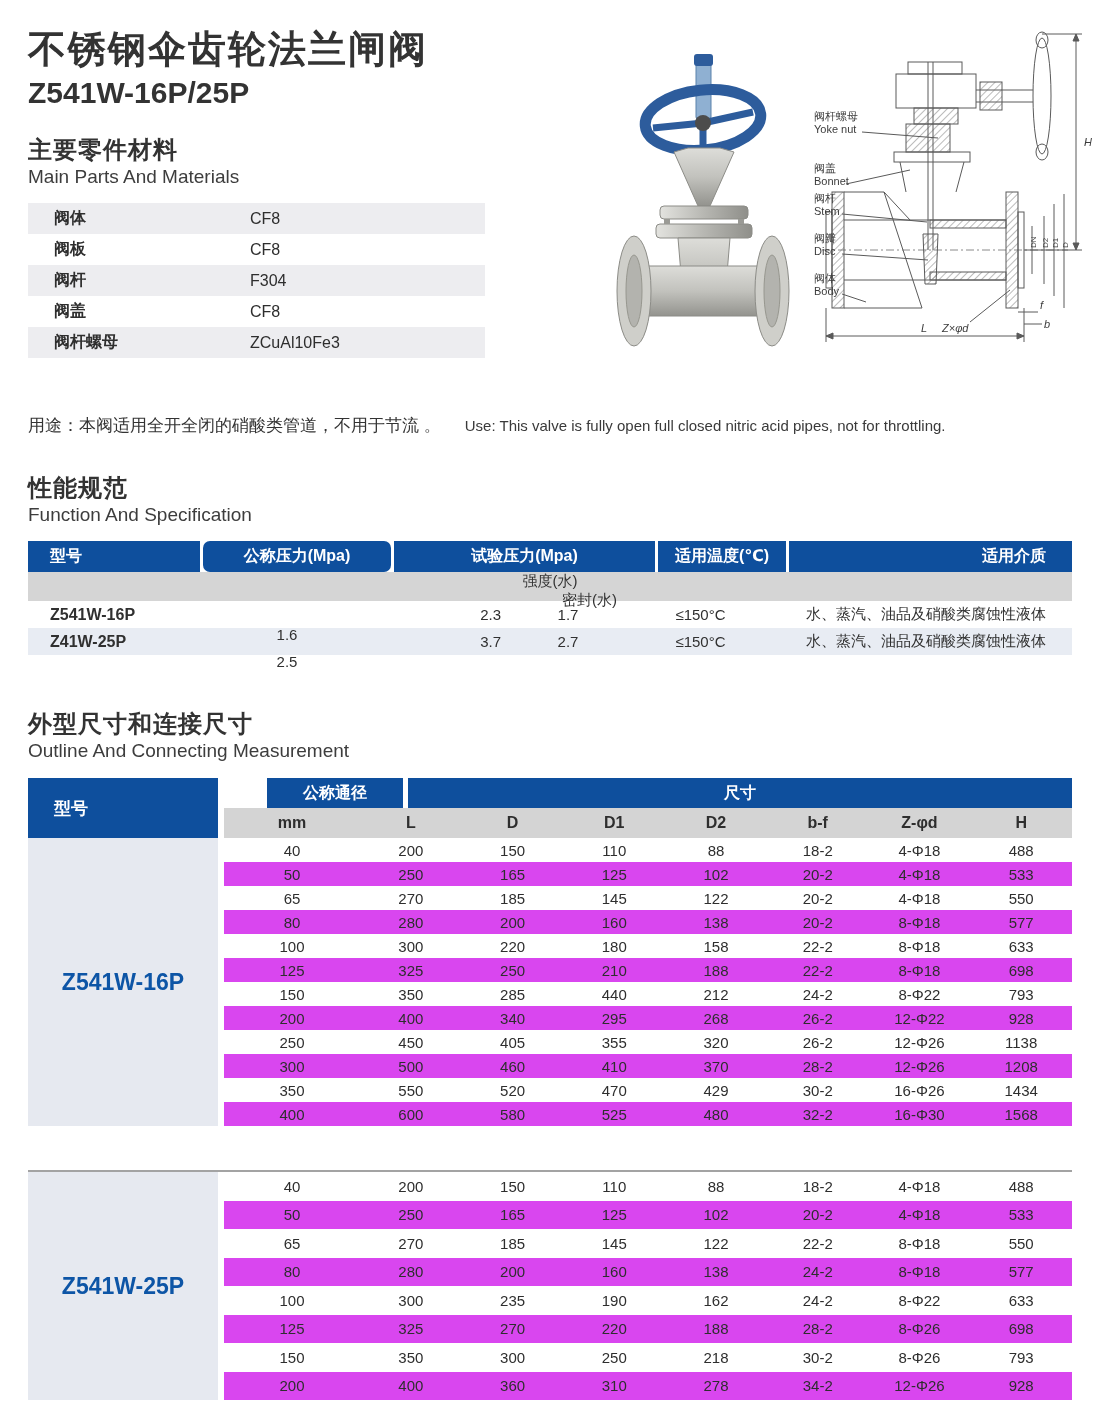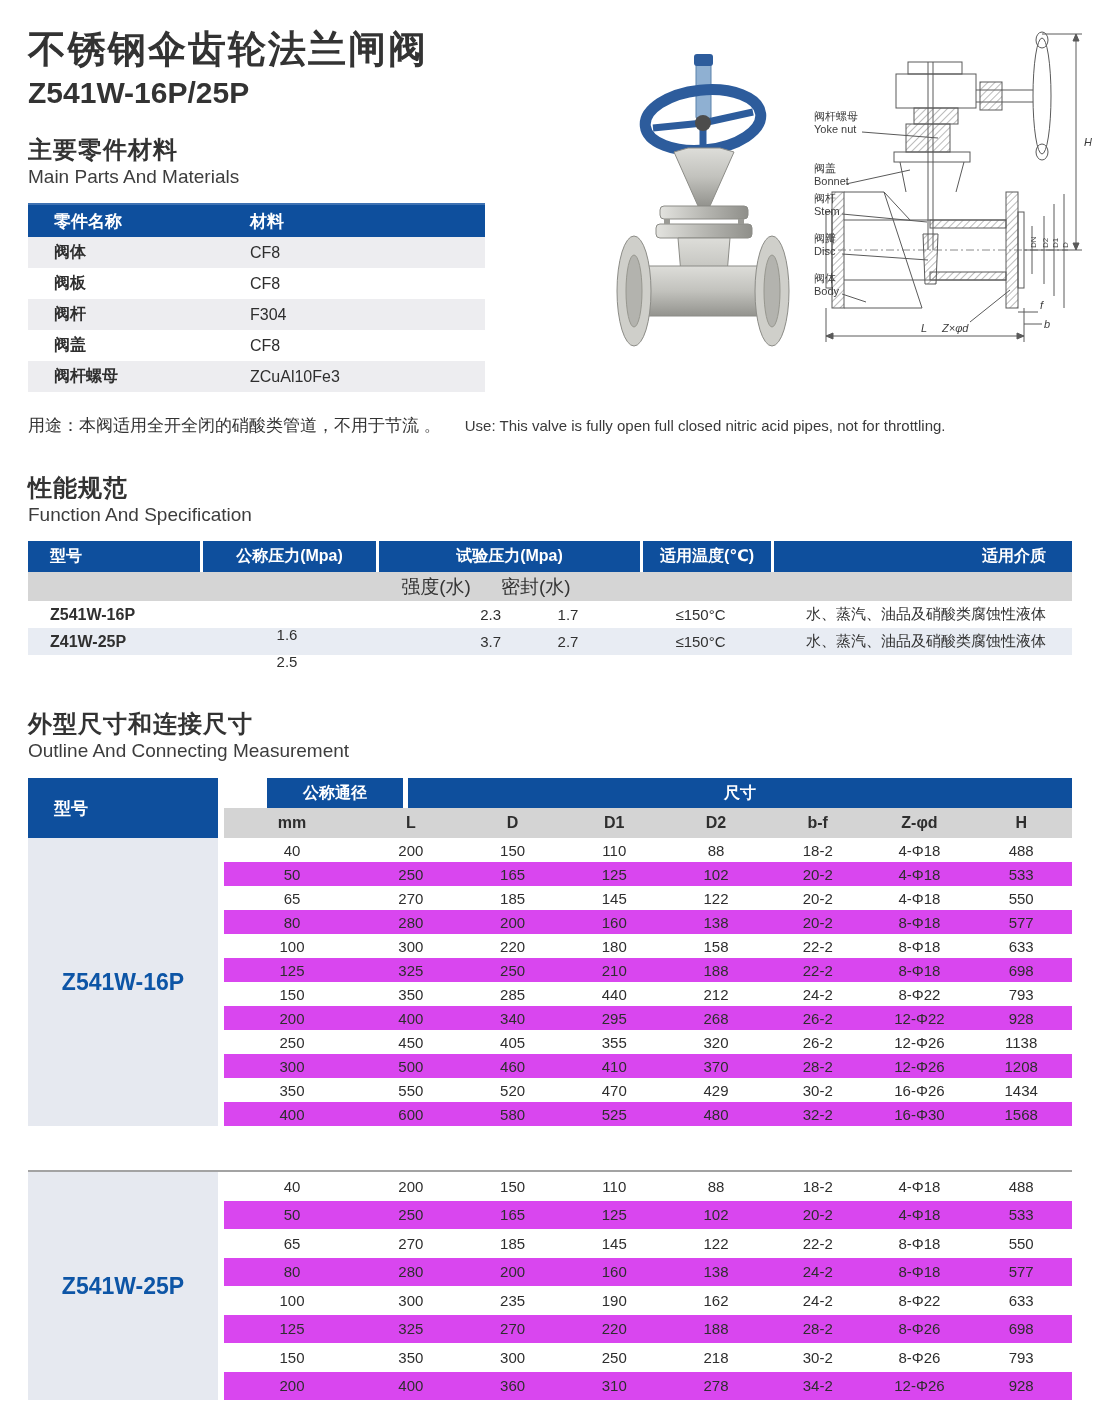--- a/index.html
+++ b/index.html
@@ -33,28 +33,28 @@
   .use-note { left:28px; top:414px; display:flex; align-items:baseline; width:1050px; }
   .use-cn { font-size:17px; color:#333; }
   .use-en { font-size:15px; color:#3a3a3a; margin-left:24px; }
 
   
   .spec-table { left:28px; top:541px; width:1044px; }
   .spec-head { display:flex; height:31px; }
   .spec-head > div { background:#0e4f9d; color:#fff; font-weight:bold; font-size:16px;
                      display:flex; align-items:center; justify-content:center; }
   .sh-model { width:172px; margin-right:3px; justify-content:flex-start !important; padding-left:22px; }
-  .sh-nominal { width:173px; margin-right:3px; }
+  .sh-nominal { width:188px; margin-right:3px;border-radius:7px; }
   .sh-test { width:261px; margin-right:3px; }
   .sh-temp { width:128px; margin-right:3px; }
   .sh-medium { flex:1; justify-content:flex-end !important; padding-right:26px; }
-  .spec-sub { display:flex; height:29px; background:#d5d5d5; align-items:center; font-size:19px; color:#333; }
+  .spec-sub { display:flex; height:29px; background:#d5d5d5; align-items:center; font-size:15px; color:#333;flex-direction:column; }
   .ss-sp1 { width:343px; }
   .ss-strength { width:130px; text-align:center; }
-  .ss-seal { width:134px; text-align:left; }
+  .ss-seal { width:134px; text-align:right; }
   .spec .trow { display:flex; height:27px; align-items:center; background:#fff; font-size:15px; }
   .spec .trow.alt { background:#e8ecf3; }
   .spec .tcell.s-model { width:175px; padding-left:22px; font-weight:bold; font-size:16px; }
   .spec .tcell.s-nominal { width:168px; text-align:center;margin-top:40px; }
   .spec .tcell.s-strength { width:130px; text-align:right; }
   .spec .tcell.s-seal { width:134px; text-align:center; }
   .spec .tcell.s-temp { width:131px; text-align:center; }
   .spec .tcell.s-med { flex:1; text-align:right; padding-right:26px; }
 
   
@@ -234,24 +234,20 @@
       <text x="238" y="236" transform="rotate(-90 238 236)">D2</text>
       <text x="248" y="236" transform="rotate(-90 248 236)">D1</text>
       <text x="258" y="236" transform="rotate(-90 258 236)">D</text>
     </g>
   </svg>
 
   <div class="abs sec-cn" style="left:28px; top:134px;">主要零件材料</div>
   <div class="abs sec-en" style="left:28px; top:166px;">Main Parts And Materials</div>
 
   <div class="abs mat-table materials">
-    <div class="mat-head">
-      <div class="h1">零件名称</div>
-      <div class="h2">材料</div>
-    </div>
     <div>
         <div class="trow alt">
           <div class="tcell mname">阀体</div>
           <div class="tcell mval">CF8</div>
         </div>
         <div class="trow">
           <div class="tcell mname">阀板</div>
           <div class="tcell mval">CF8</div>
         </div>
         <div class="trow alt">

